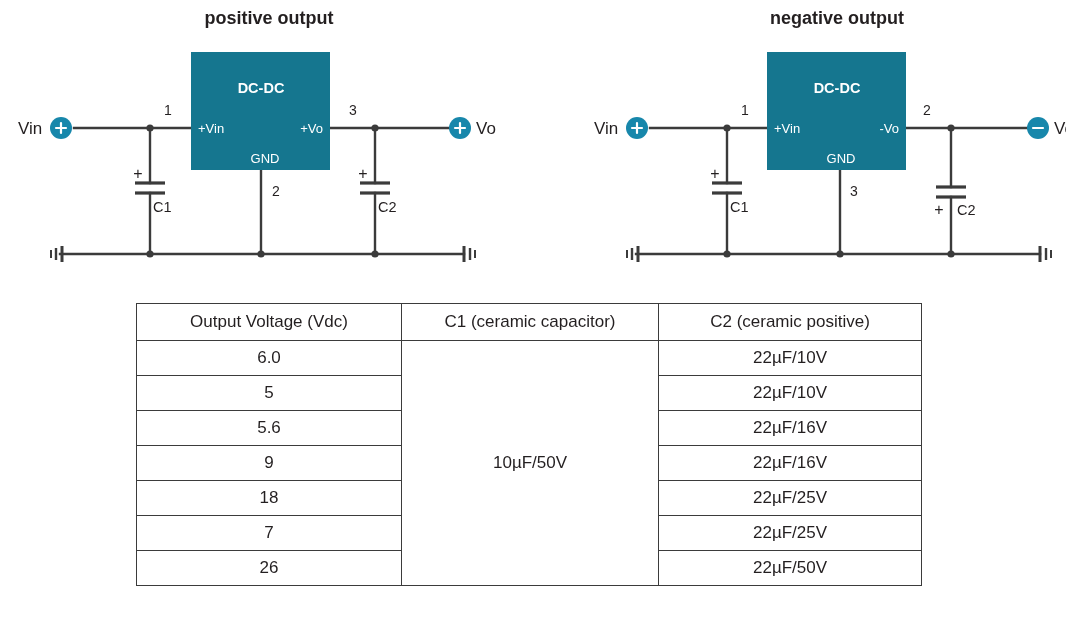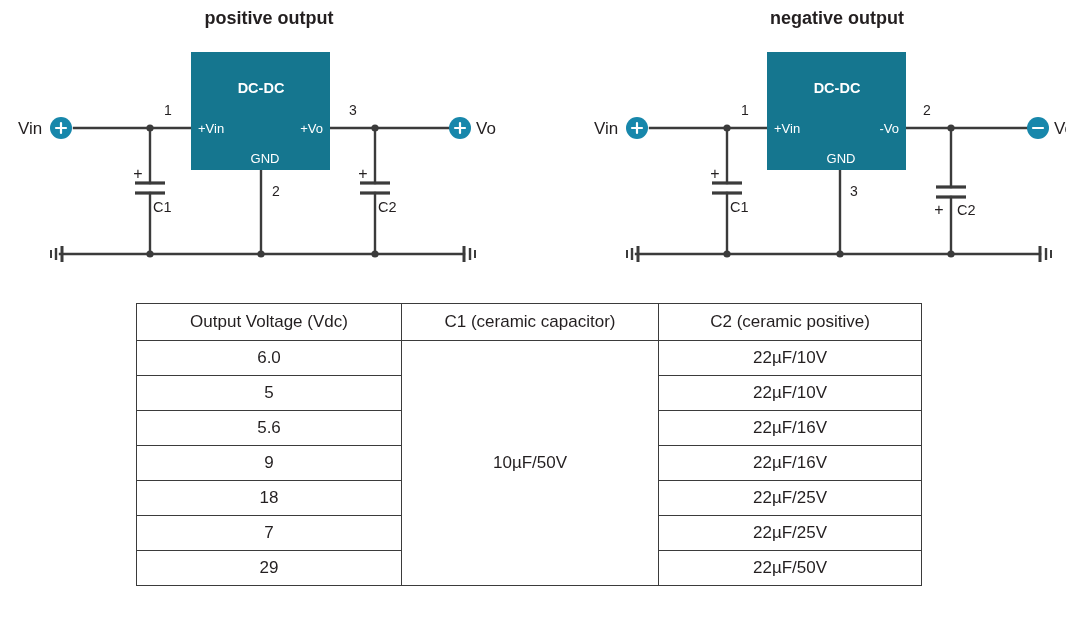--- a/index.html
+++ b/index.html
@@ -313,18 +313,18 @@
       </tr>
       <tr>
         <td>18</td>
         <td>22µF/25V</td>
       </tr>
       <tr>
         <td>7</td>
         <td>22µF/25V</td>
       </tr>
       <tr>
-        <td>29</td>
+        <td>26</td>
         <td>22µF/50V</td>
       </tr>
     </tbody>
   </table>
 </div>
 
 </body></html>

